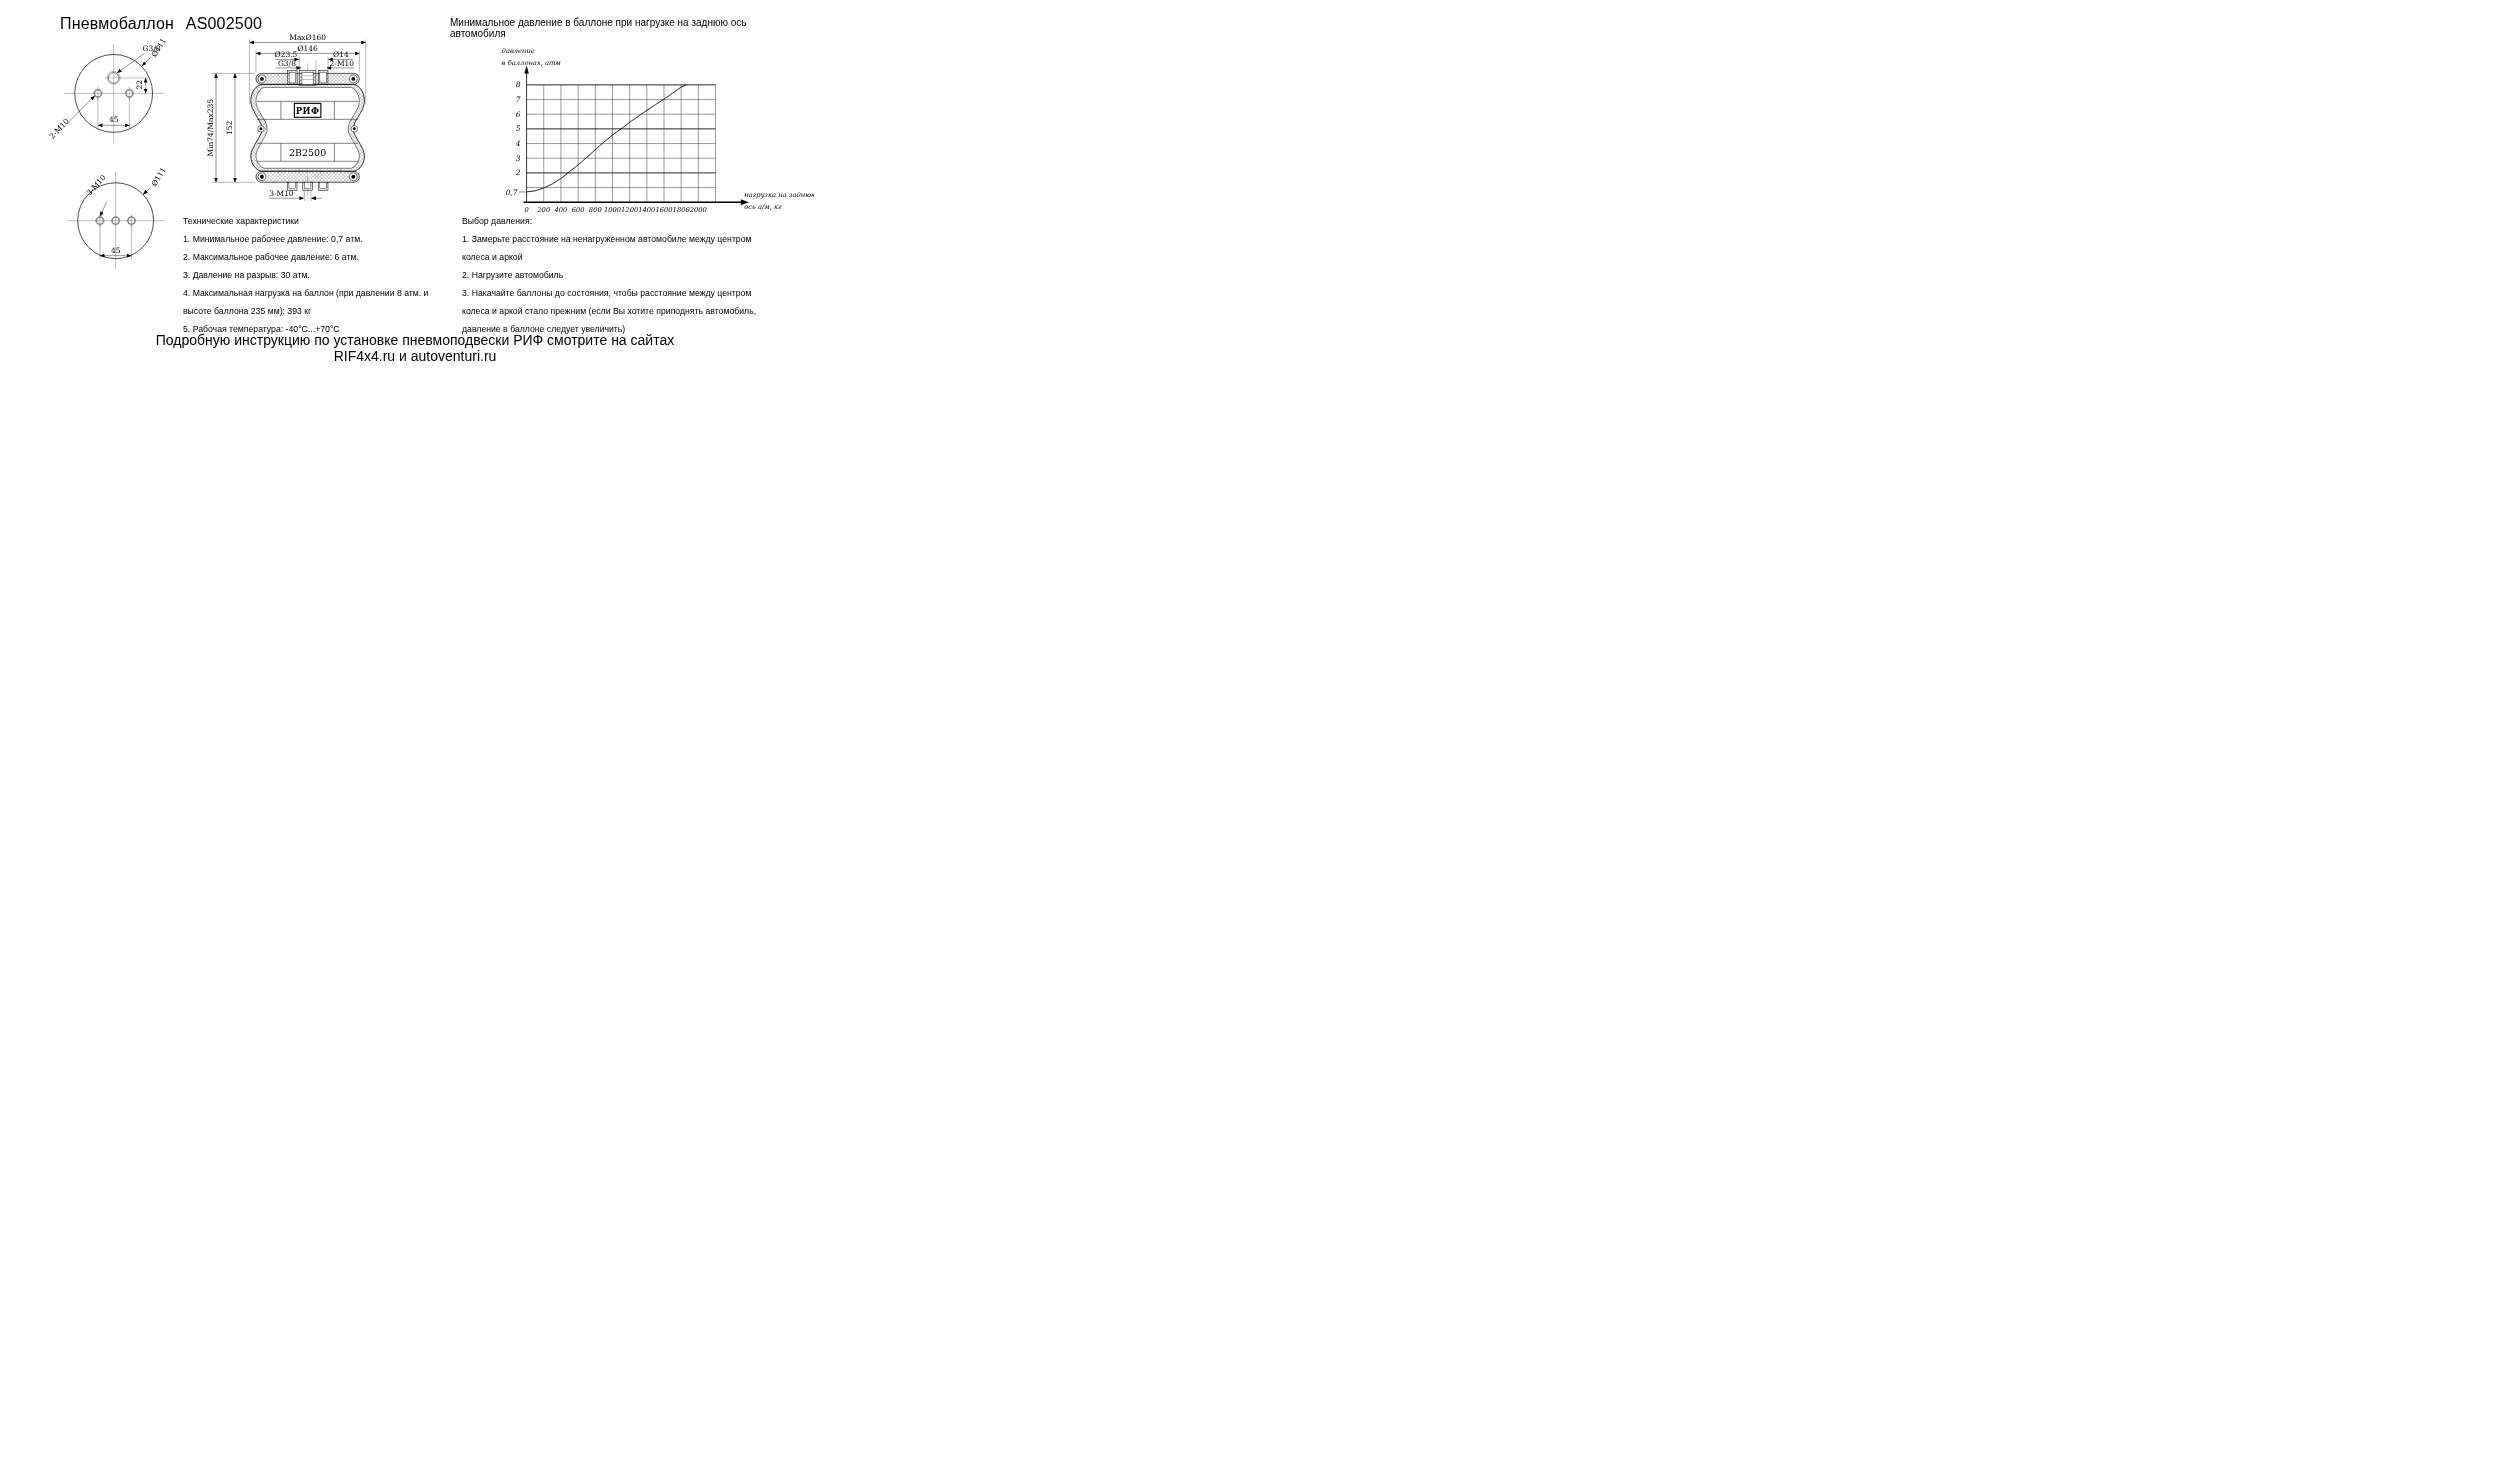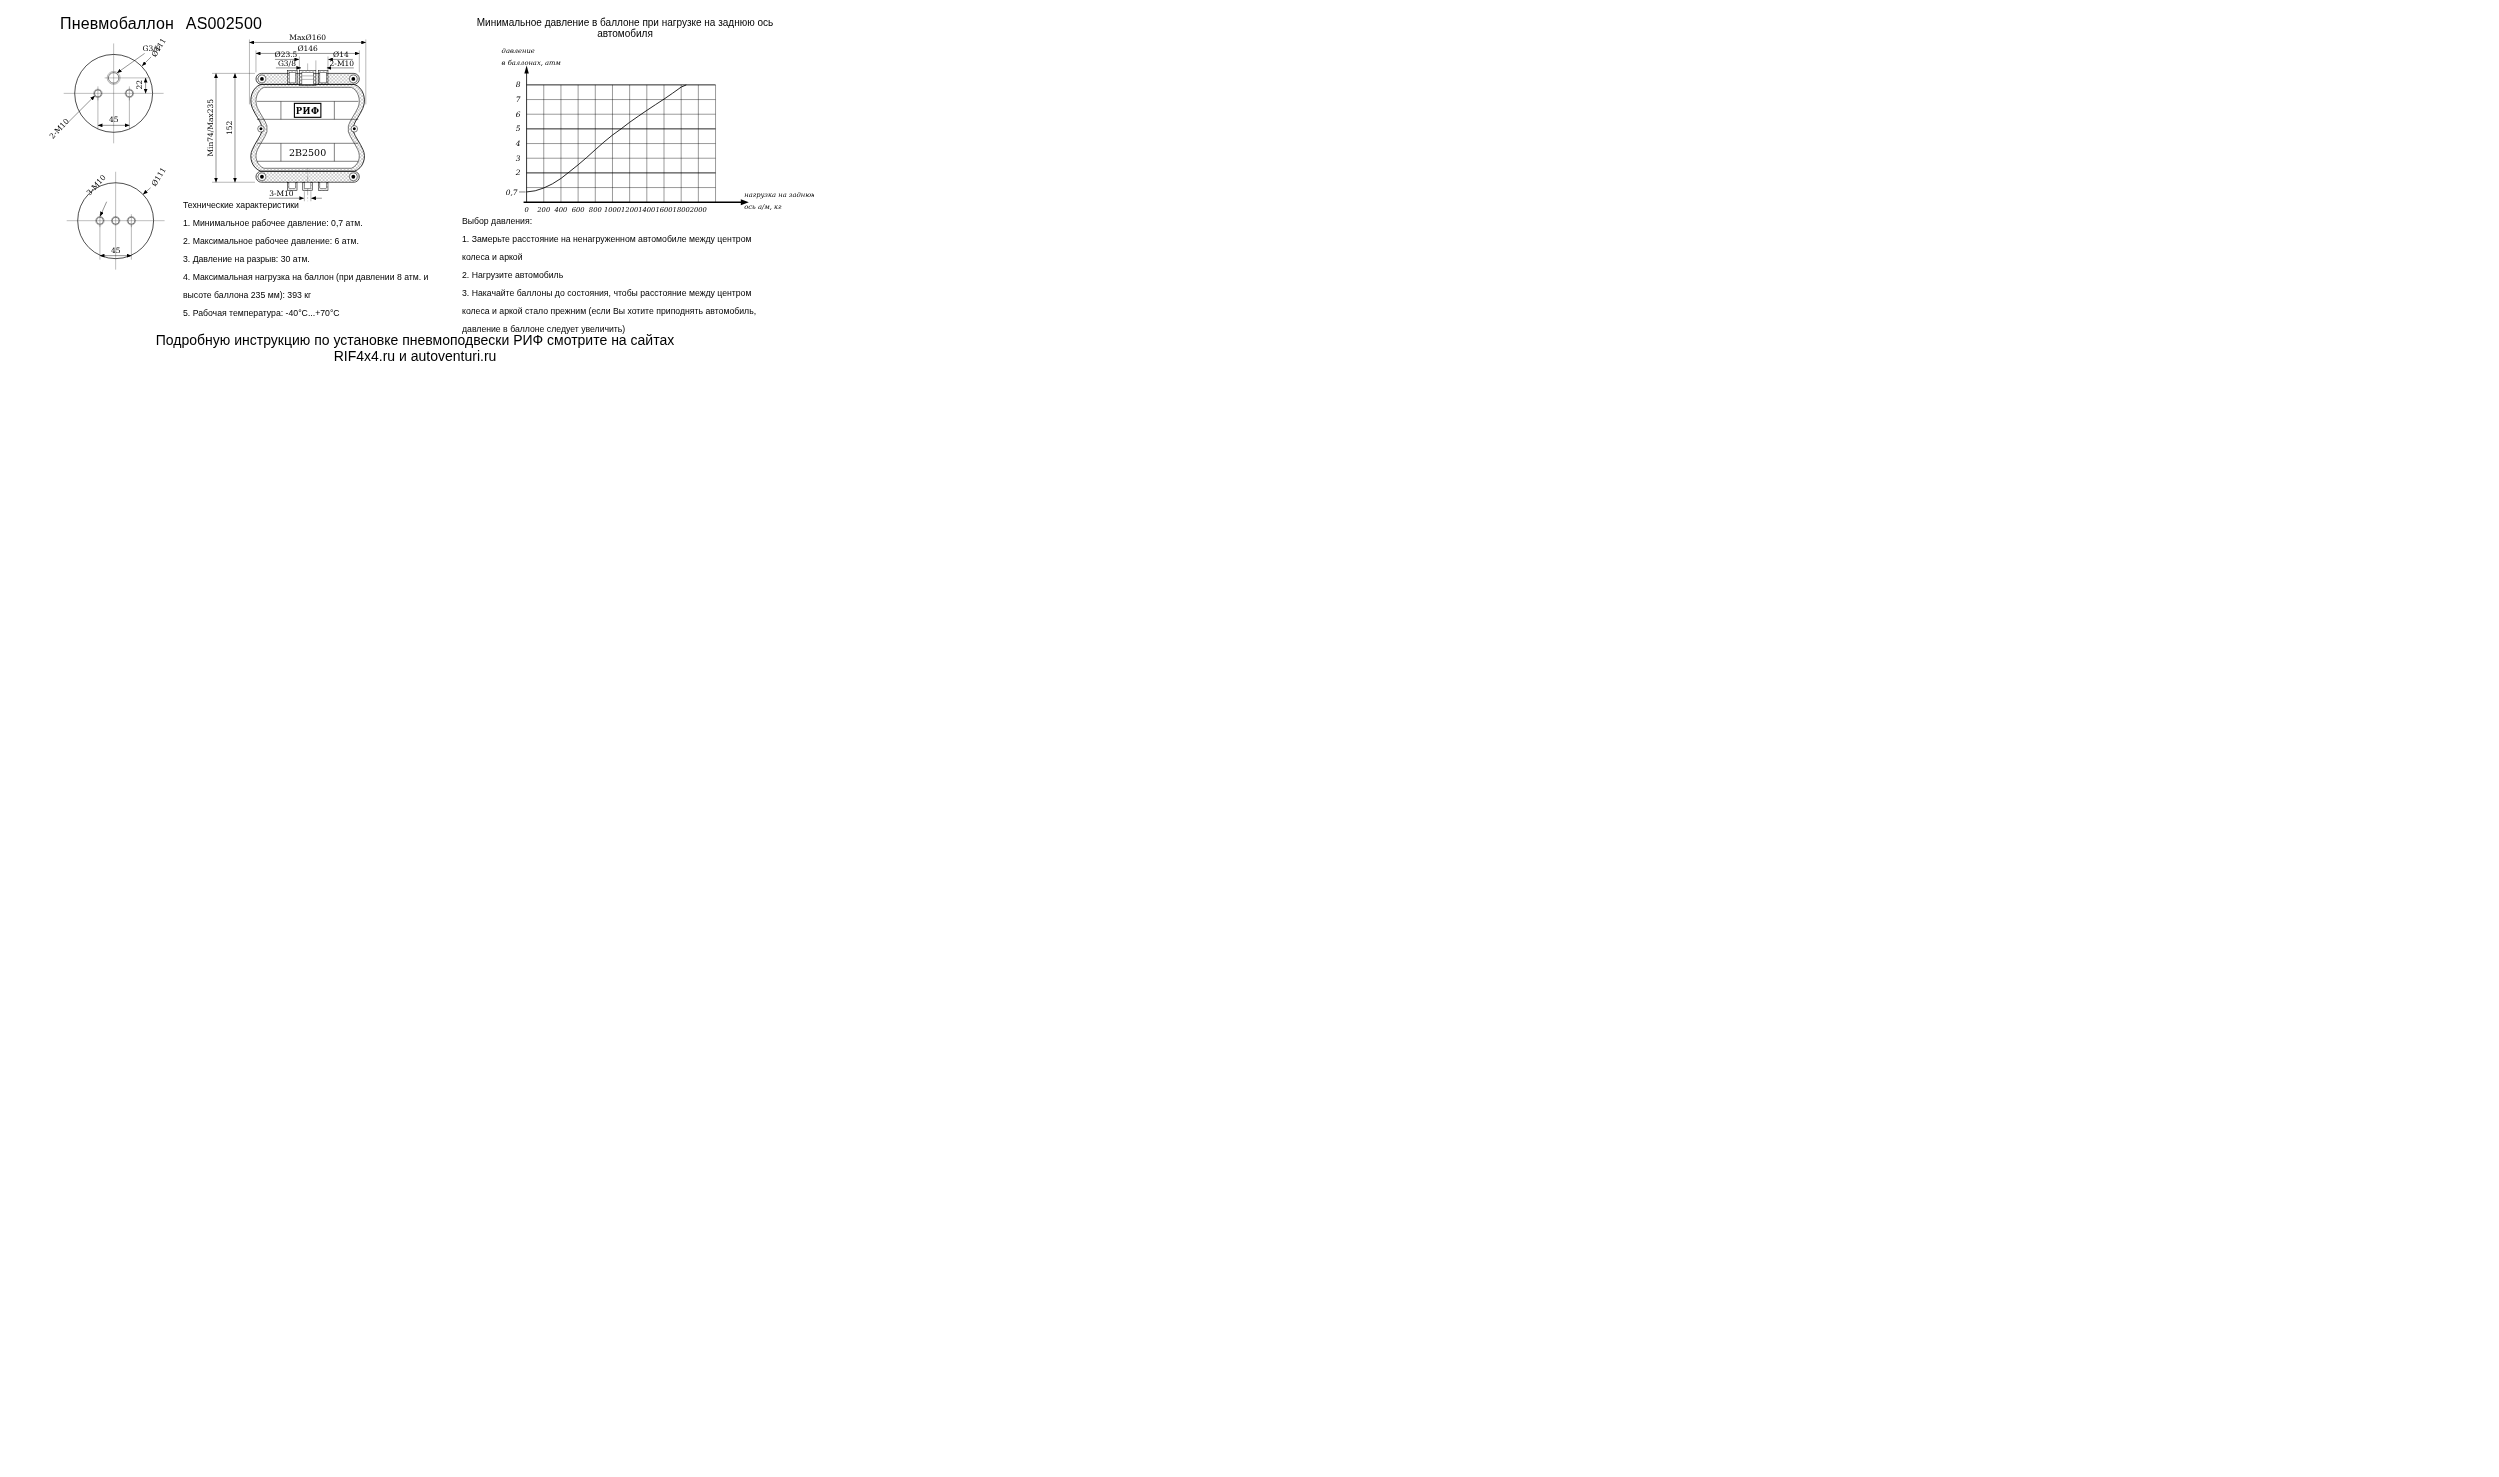--- a/index.html
+++ b/index.html
@@ -1,22 +1,22 @@
 <!DOCTYPE html>
 <html style="font-size:8px"><head>
 <meta charset="utf-8">
 <style>
   html,body{margin:0;padding:0;background:#fff}
   .canvas{position:relative;width:814px;height:369px;background:#fff;
           font-family:"Liberation Sans",sans-serif;color:#000;overflow:hidden}
   .abs{position:absolute}
   #main-title{left:60px;top:15px;font-size:16px;word-spacing:7px;letter-spacing:0.2px}
-  #chart-title{left:450px;top:16.5px;width:350px;text-align:center;font-size:10px}
+  #chart-title{left:450px;top:16.5px;width:350px;text-align:left;font-size:10px}
   .tblock{font-size:8.7px;line-height:18px;white-space:nowrap}
-  #tech-block{left:183px;top:196px}
+  #tech-block{left:183px;top:212px}
   #guide-block{left:462px;top:212px}
   .b{font-weight:normal}
   #footer-line{left:125px;top:332px;width:580px;text-align:center;font-size:14px}
   svg text{font-family:"DejaVu Serif",serif;fill:#000}
   .cad{font-size:15px}
   .cads{font-size:13.5px}
   .iti{font-style:italic}
   .thin{stroke:#333;stroke-width:.7;fill:none}
   .ol{stroke:#000;stroke-width:1.4;fill:none}
   .ol2{stroke:#000;stroke-width:1;fill:none}

